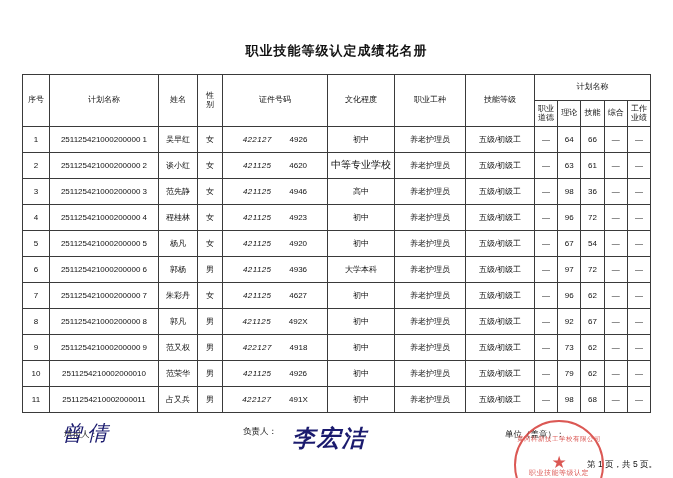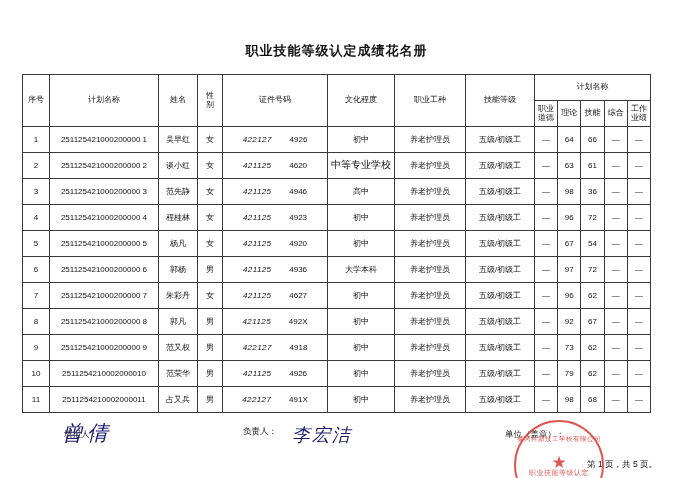--- a/index.html
+++ b/index.html
@@ -109,21 +109,21 @@
   .f-leader { left: 243px; top: 3px; }
   .f-unit { left: 505px; top: 6px; }
   .sig {
     position: absolute;
     font-family: "Liberation Serif", serif;
     font-style: italic;
     font-size: 21px;
     color: #1a1a6e;
   }
   .sig-1 { left: 62px; top: -4px; letter-spacing: 4px; }
-  .sig-2 { left: 292px; top: 0px; font-size: 18px; letter-spacing: 2px; }
+  .sig-2 { left: 292px; top: 0px; font-size: 23px; letter-spacing: 2px; font-weight: bold; }
   .pagenum {
     position: absolute;
     right: 16px;
     top: 36px;
     font-size: 8.5px;
   }
   .stamp {
     position: absolute;
     left: 514px;
     top: 396px;

